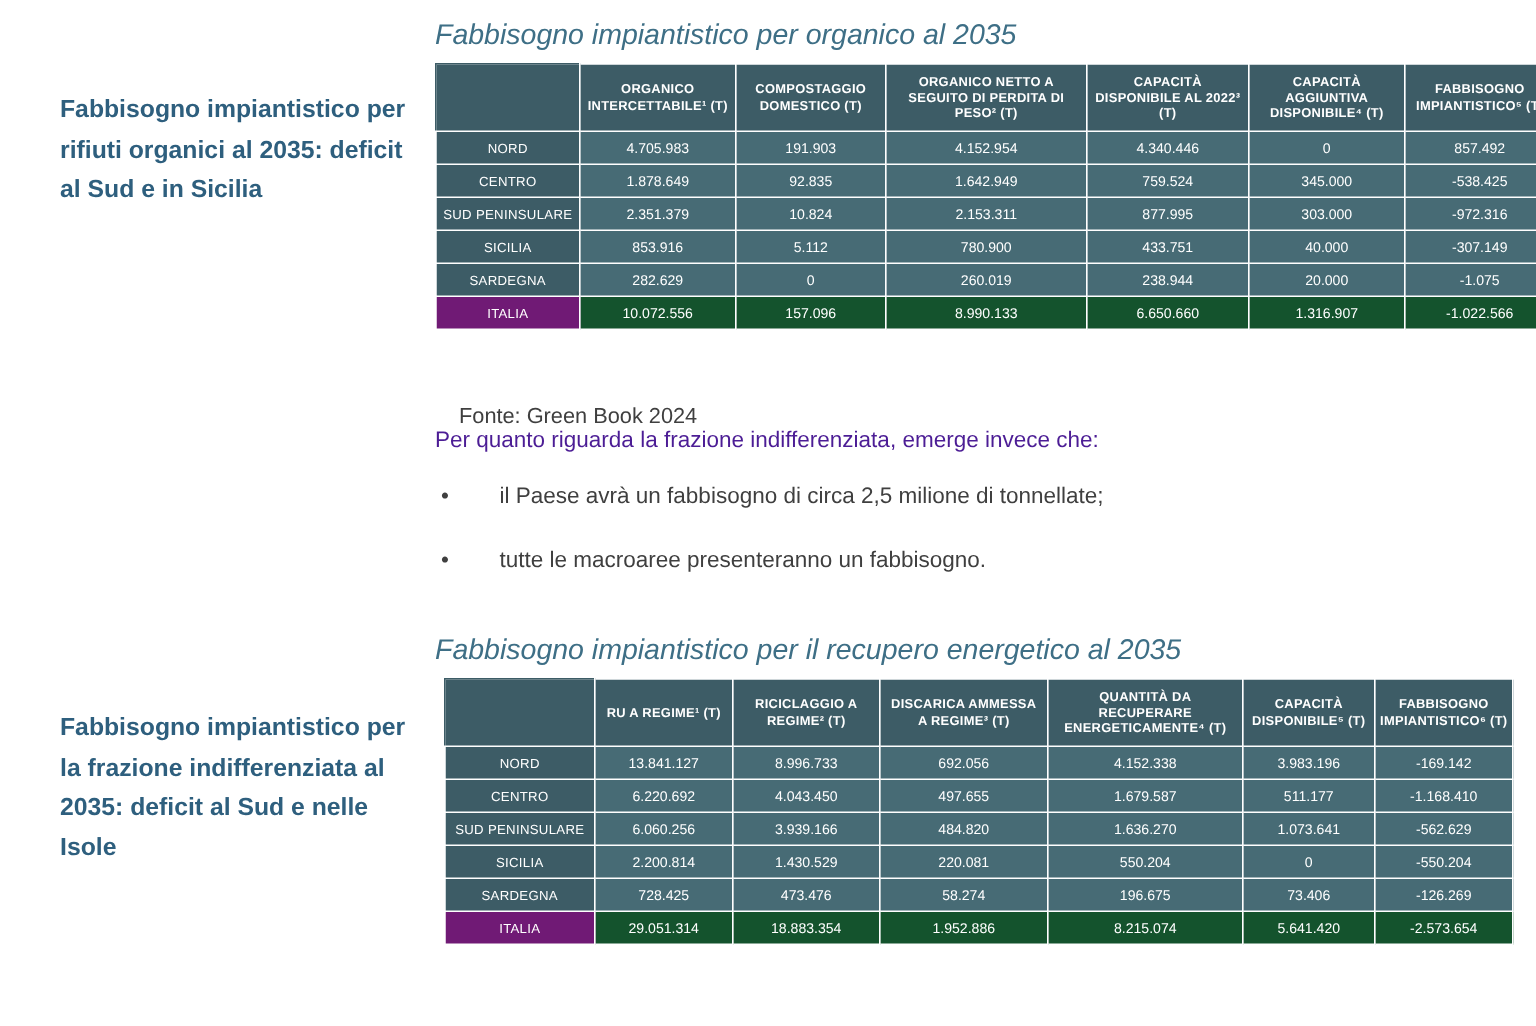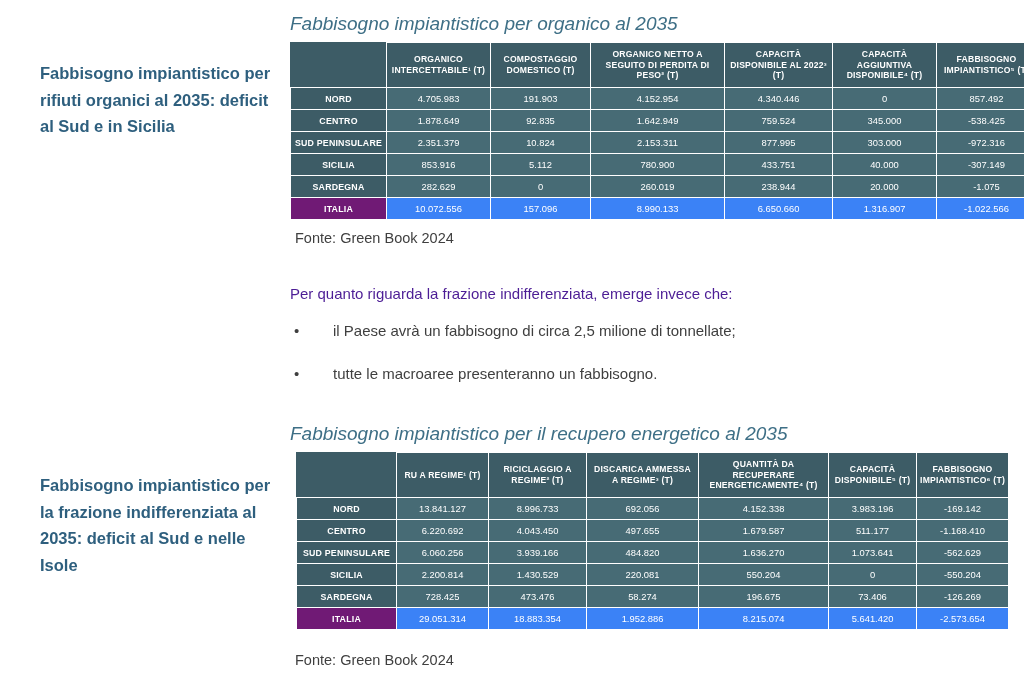--- a/index.html
+++ b/index.html
@@ -80,27 +80,27 @@
   table.data-table td {
     border: 1px solid #ffffff;
     padding: 5px 3px;
     text-align: center;
     vertical-align: middle;
     background: #476b75;
     font-size: 9.4px;
   }
   table.data-table td.rowhead {
     background: #3d5c66;
-    font-weight: bold;
+    font-weight: normal;
     text-transform: uppercase;
     font-size: 8.8px;
     letter-spacing: 0.2px;
   }
   table.data-table tr.total td {
-    background: #3b82f6;
+    background: #14532d;
   }
   table.data-table tr.total td.rowhead {
     background: #701a75;
   }
 
   
   .table-wrap-1 { position: absolute; left: 0; top: 42px; }
   .t1 { width: 712px; }
   .t1 col.c0 { width: 96px; }
   .t1 col.c1 { width: 104px; }
@@ -116,23 +116,24 @@
   .t2 col.c0 { width: 100px; }
   .t2 col.c1 { width: 92px; }
   .t2 col.c2 { width: 98px; }
   .t2 col.c3 { width: 112px; }
   .t2 col.c4 { width: 130px; }
   .t2 col.c5 { width: 88px; }
   .t2 col.c6 { width: 92px; }
 
   .source {
     position: absolute;
-    left: 5px;
+    left: 16px;
     font-size: 14.5px;
     color: #3f3f3f;
+    margin-top: 40px;
   }
   .source-1 { top: 230px; }
   .source-2 { top: 652px; }
 
   .paragraph {
     position: absolute;
     left: 0;
     top: 285px;
     font-size: 15px;
     color: #4c1d95;

